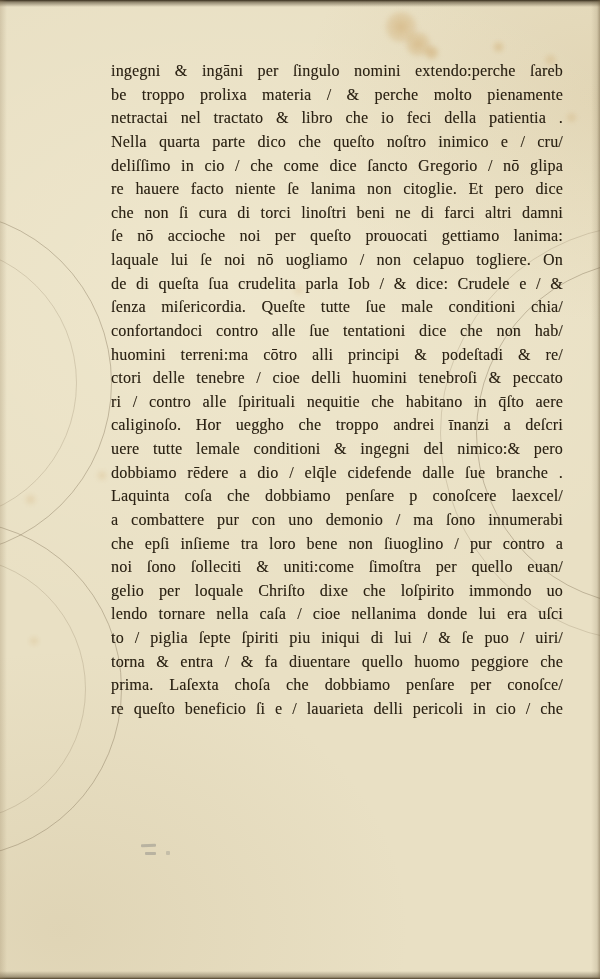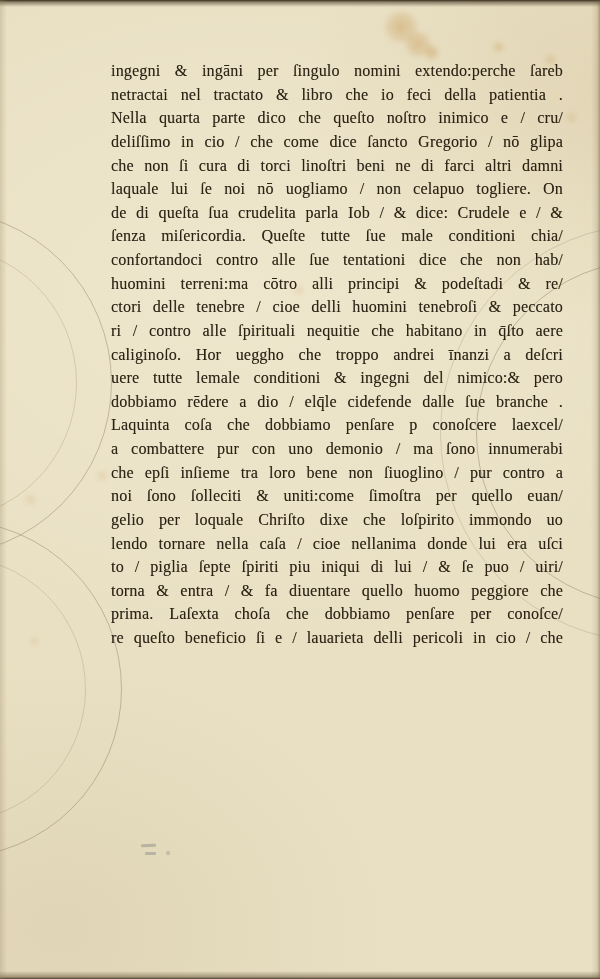--- a/index.html
+++ b/index.html
@@ -96,24 +96,27 @@
   <div class="fox f8"></div>
   <div class="fox f9"></div>
   <div class="fox f10"></div>
 
   <div class="smudge sm1"></div>
   <div class="smudge sm2"></div>
   <div class="smudge sm3"></div>
 
   <div class="text-block">
       <div class="line">ingegni &amp; ingāni per ſingulo nomini extendo:perche ſareb</div>
+      <div class="line">be troppo prolixa materia / &amp; perche molto pienamente</div>
       <div class="line">netractai nel tractato &amp; libro che io feci della patientia .</div>
       <div class="line">Nella quarta parte dico che queſto noſtro inimico e / cru/</div>
       <div class="line">deliſſimo in cio / che come dice ſancto Gregorio / nō glipa</div>
+      <div class="line">re hauere facto niente ſe lanima non citoglie. Et pero dice</div>
       <div class="line">che non ſi cura di torci linoſtri beni ne di farci altri damni</div>
+      <div class="line">ſe nō accioche noi per queſto prouocati gettiamo lanima:</div>
       <div class="line">laquale lui ſe noi nō uogliamo / non celapuo togliere. On</div>
       <div class="line">de di queſta ſua crudelita parla Iob / &amp; dice: Crudele e / &amp;</div>
       <div class="line">ſenza miſericordia. Queſte tutte ſue male conditioni chia/</div>
       <div class="line">confortandoci contro alle ſue tentationi dice che non hab/</div>
       <div class="line">huomini terreni:ma cōtro alli principi &amp; podeſtadi &amp; re/</div>
       <div class="line">ctori delle tenebre / cioe delli huomini tenebroſi &amp; peccato</div>
       <div class="line">ri / contro alle ſpirituali nequitie che habitano in q̄ſto aere</div>
       <div class="line">caliginoſo. Hor ueggho che troppo andrei īnanzi a deſcri</div>
       <div class="line">uere tutte lemale conditioni &amp; ingegni del nimico:&amp; pero</div>
       <div class="line">dobbiamo rēdere a dio / elq̄le cidefende dalle ſue branche .</div>

